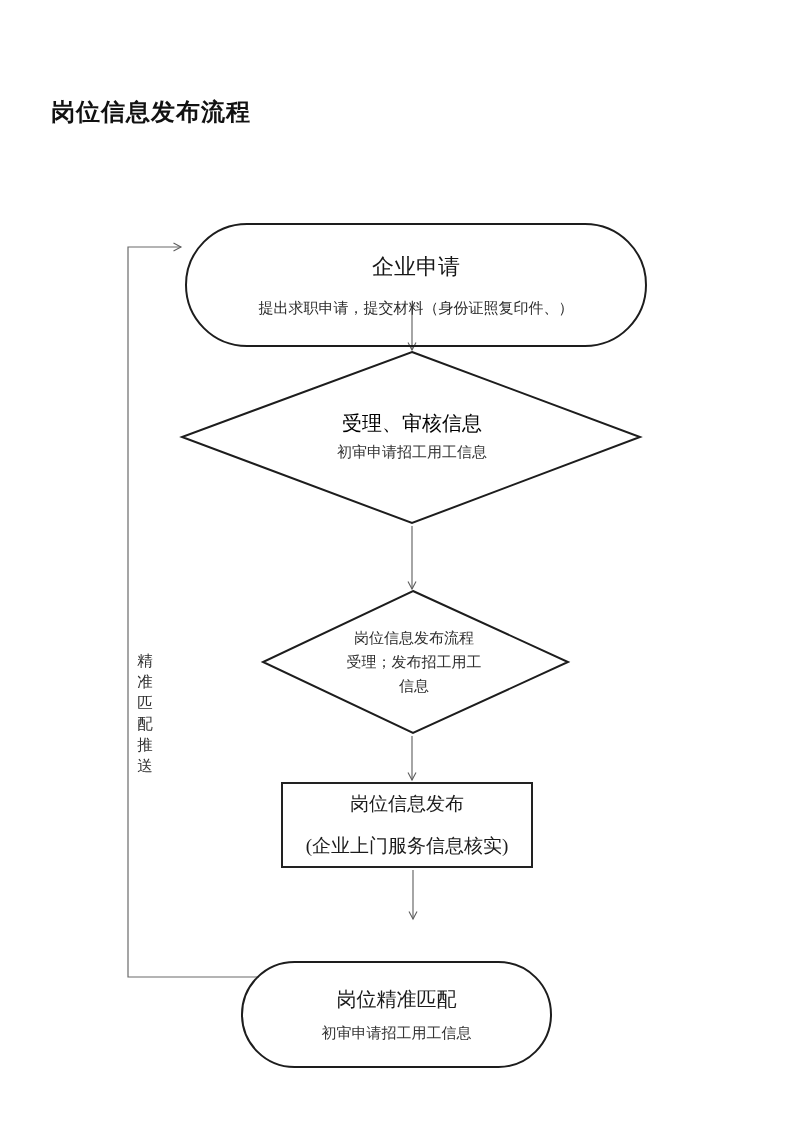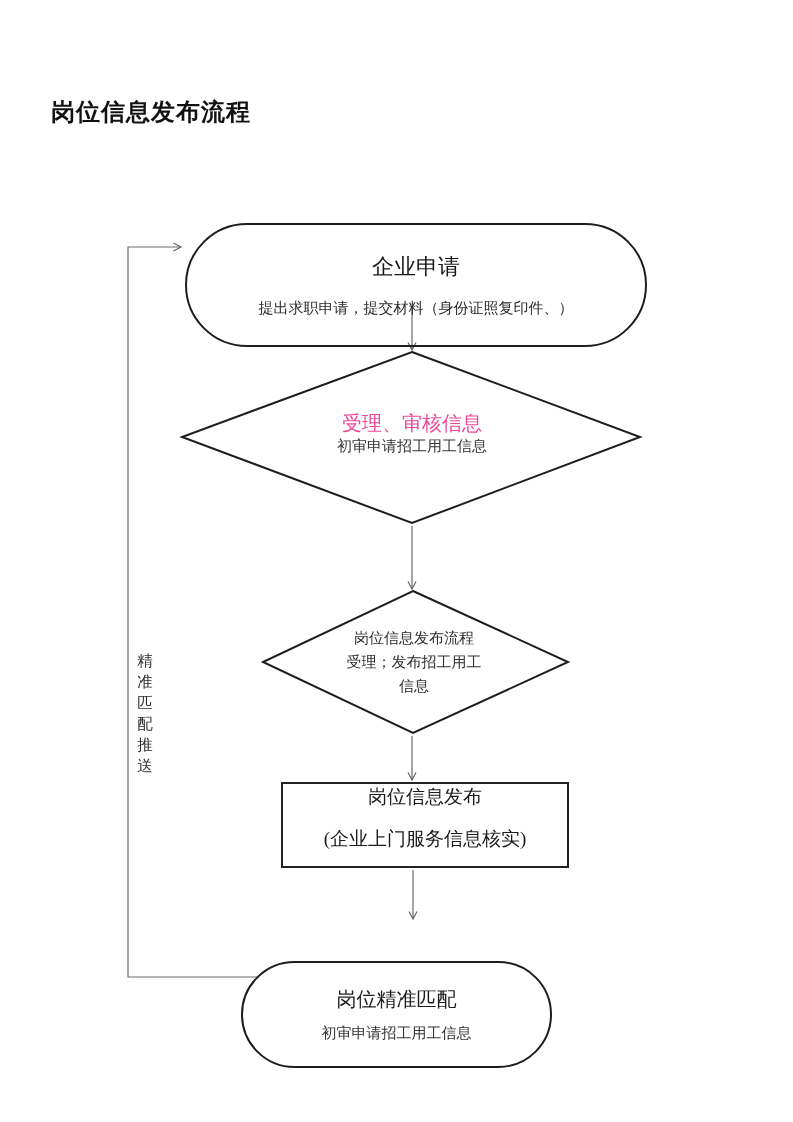--- a/index.html
+++ b/index.html
@@ -36,27 +36,27 @@
     align-items: center;
     justify-content: center;
     text-align: center;
     margin-top: 40px;
   }
   .stadium-1 { left: 185px; top: 183px; width: 462px; height: 124px; border-radius: 62px; gap: 17px; }
   .stadium-2 { left: 241px; top: 921px; width: 311px; height: 107px; border-radius: 54px; gap: 11px; }
 
   .rect-node {
     position: absolute;
-    left: 281px; top: 782px; width: 288px; height: 86px;
+    left: 281px; top: 782px; width: 252px; height: 86px;
     border: 2.5px solid #222222;
     background: transparent;
     display: flex;
     flex-direction: column;
     align-items: center;
-    justify-content: flex-start;
+    justify-content: center;
     gap: 16px;
     text-align: center;
   }
 
   .node-title-sans {
     font-family: "Liberation Sans", "DejaVu Sans", sans-serif;
     font-size: 22px;
     color: #161616;
   }
   .node-sub-sans {
@@ -67,21 +67,21 @@
   .node-title-serif { font-size: 20px; color: #1b1b1b; }
   .node-sub-serif { font-size: 15px; color: #333333; }
   .rect-line { font-size: 19px; color: #1b1b1b; }
 
   .diamond-text {
     position: absolute;
     text-align: center;
     z-index: 2;
   }
   .diamond-text-1 { left: 212px; top: 410px; width: 400px; }
-  .diamond-text-1 .t { font-size: 20px; color: #ec4899; }
+  .diamond-text-1 .t { font-size: 20px; color: #000000; margin-bottom: 6px; }
   .diamond-text-1 .s { font-size: 15px; color: #333333; }
   .diamond-text-2 {
     left: 314px; top: 626px; width: 200px;
     font-size: 15px; line-height: 24px; color: #2e2e2e;
     white-space: pre-line;
   }
 
   .feedback-label {
     position: absolute;
     left: 132px; top: 650px; width: 26px;

